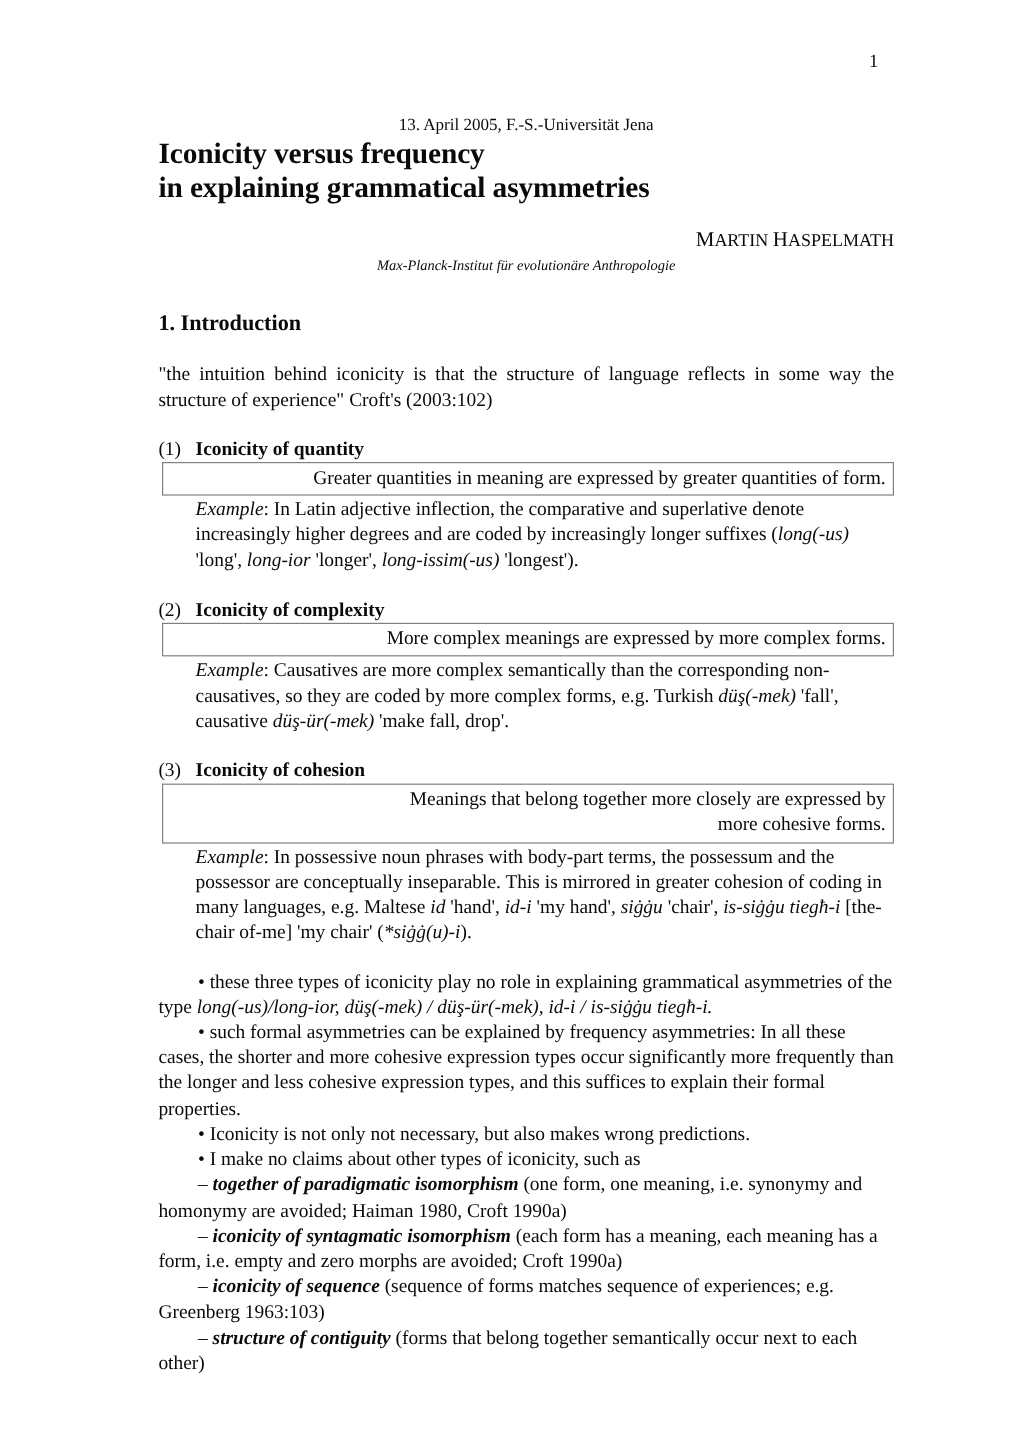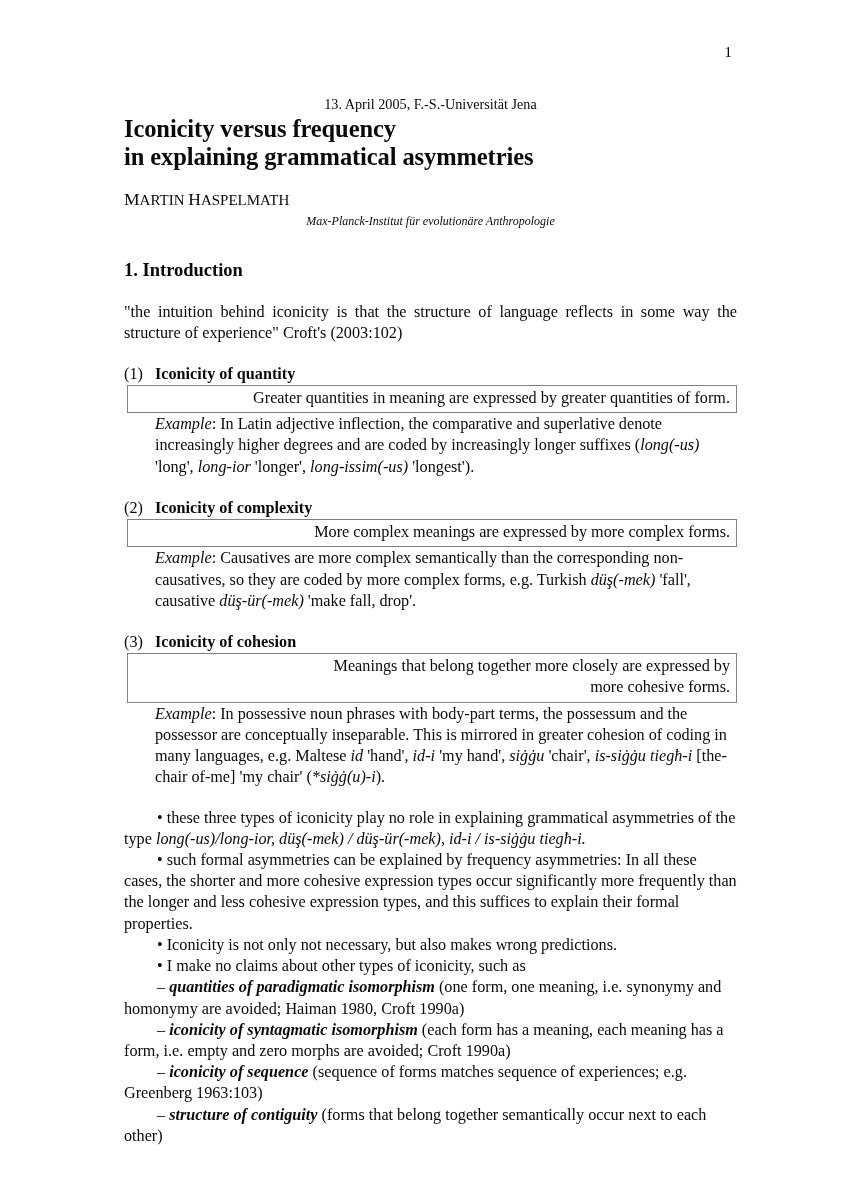--- a/index.html
+++ b/index.html
@@ -22,21 +22,21 @@
   }
   .page-number {
     position: absolute;
     top: 44px;
     right: 118px;
     font-size: 15.5px;
     line-height: 1;
   }
   .content {
     position: absolute;
-    left: 124px;
+    left: 132px;
     top: 96px;
     width: 613px;
   }
 
   
   .venue-line {
     text-align: center;
     font-size: 14.2px;
     line-height: 1.25;
     margin: 0 0 1px 0;
@@ -44,21 +44,21 @@
   .doc-title {
     text-align: left;
     font-weight: bold;
     font-size: 24.5px;
     line-height: 1.17;
     margin: 0;
     letter-spacing: -0.1px;
   }
   .doc-title .line2 { display: block; }
   .author {
-    text-align: left;
+    text-align: right;
     font-size: 15px;
     margin: 17px 0 4px 0;
     line-height: 1.2;
   }
   .author .smallcaps-first {
     font-size: 17.5px;
   }
   .affiliation {
     text-align: center;
     font-style: italic;
@@ -191,20 +191,20 @@
           </div>
           <p class="example-text"><i>Example</i>: In possessive noun phrases with body-part terms, the possessum and the possessor are conceptually inseparable. This is mirrored in greater cohesion of coding in many languages, e.g. Maltese <i>id</i> 'hand', <i>id-i</i> 'my hand', <i>siġġu</i> 'chair', <i>is-siġġu tiegħ-i</i> [the-chair of-me] 'my chair' (<i>*siġġ(u)-i</i>).</p>
         </div>
       </div>
 
     <div class="notes" id="notes-list">
         <p class="note-para"><span class="marker">•</span> these three types of iconicity play no role in explaining grammatical asymmetries of the type <i>long(-us)/long-ior, düş(-mek) / düş-ür(-mek), id-i / is-siġġu tiegħ-i.</i></p>
         <p class="note-para"><span class="marker">•</span> such formal asymmetries can be explained by frequency asymmetries: In all these cases, the shorter and more cohesive expression types occur significantly more frequently than the longer and less cohesive expression types, and this suffices to explain their formal properties.</p>
         <p class="note-para"><span class="marker">•</span> Iconicity is not only not necessary, but also makes wrong predictions.</p>
         <p class="note-para"><span class="marker">•</span> I make no claims about other types of iconicity, such as</p>
-        <p class="note-para"><span class="marker">–</span> <span class="term">quantities of paradigmatic isomorphism</span> (one form, one meaning, i.e. synonymy and homonymy are avoided; Haiman 1980, Croft 1990a)</p>
+        <p class="note-para"><span class="marker">–</span> <span class="term">together of paradigmatic isomorphism</span> (one form, one meaning, i.e. synonymy and homonymy are avoided; Haiman 1980, Croft 1990a)</p>
         <p class="note-para"><span class="marker">–</span> <span class="term">iconicity of syntagmatic isomorphism</span> (each form has a meaning, each meaning has a form, i.e. empty and zero morphs are avoided; Croft 1990a)</p>
         <p class="note-para"><span class="marker">–</span> <span class="term">iconicity of sequence</span> (sequence of forms matches sequence of experiences; e.g. Greenberg 1963:103)</p>
         <p class="note-para"><span class="marker">–</span> <span class="term">structure of contiguity</span> (forms that belong together semantically occur next to each other)</p>
       </div>
 
   </div>
 </div>
 
 </body></html>

